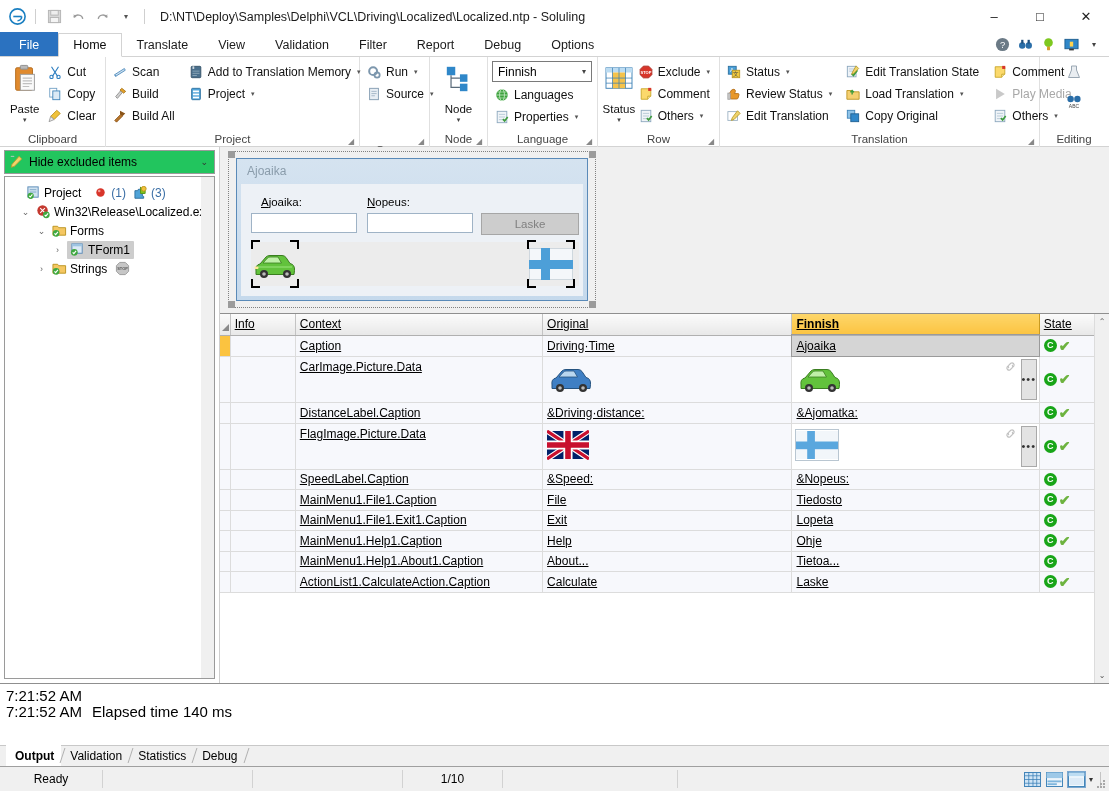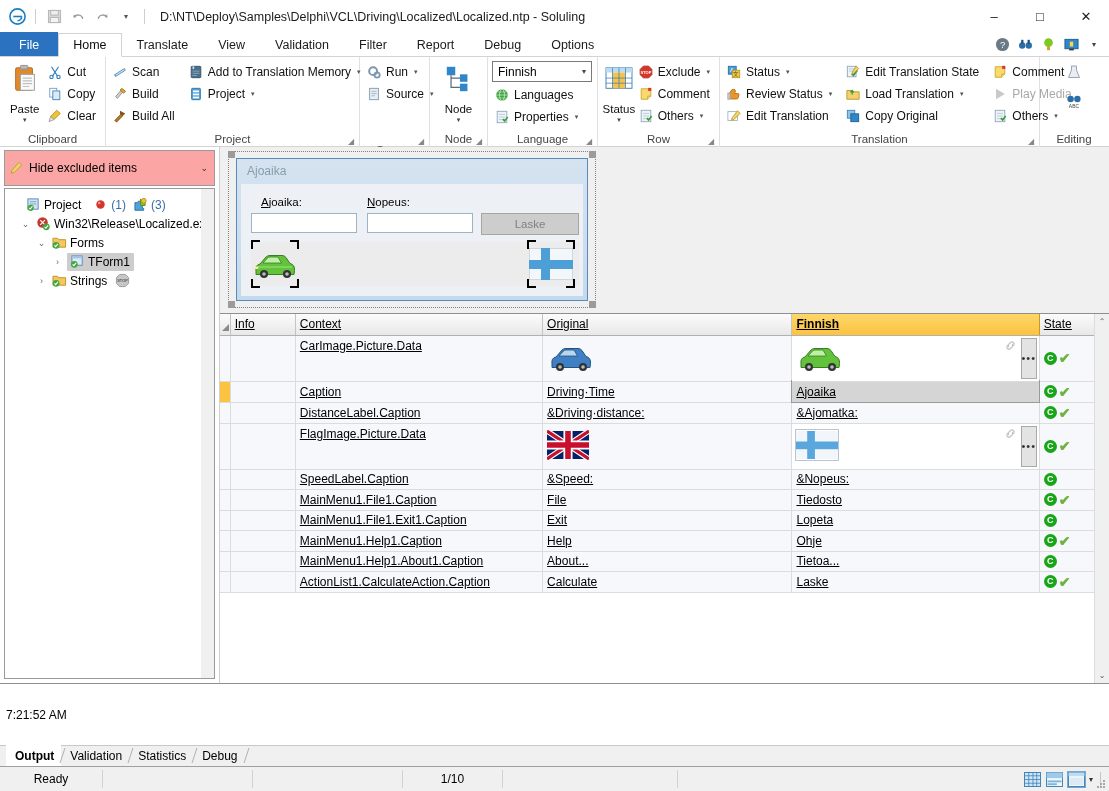--- a/index.html
+++ b/index.html
@@ -146,22 +146,22 @@
     min-height: 0;
     background: #f0f0f0;
   }
   .leftpane {
     width: 220px; min-width: 220px;
     display: flex; flex-direction: column;
     background: #fff;
     border-right: 1px solid #cfcfcf;
   }
   .hidebar {
-    height: 36px; margin: 3px 4px 2px 4px;
-    border: 1px solid #9a9a9a; background:#fca5a5;
+    height: 24px; margin: 3px 4px 2px 4px;
+    border: 1px solid #9a9a9a; background:#22c55e;
     display:flex; align-items:center; gap:5px;
     padding: 0 3px;
     font-size: 12px;
   }
   .hidebar .dd { margin-left:auto; font-size:9px; color:#333; padding-right:3px;}
   .treewrap {
     flex:1; margin: 0 4px 4px 4px;
     border: 1px solid #9a9a9a;
     background:#fff;
     overflow: hidden;
@@ -319,21 +319,21 @@
   }
   .sbbtn { width:15px; height:15px; display:flex; align-items:center; justify-content:center; font-size:8px; color:#555;}
 
   
   .output {
     height: 62px; min-height:62px;
     background:#fff; border-top:1px solid #8f8f8f;
     padding: 3px 0 0 0;
     overflow:hidden;
   }
-  .oline { display:flex; font-size:12px; height:16px; align-items:center;margin-top:20px;}
+  .oline { display:flex; font-size:15px; height:16px; align-items:center;}
   .otime { width:92px; padding-left:6px; color:#000;}
   .omsg { color:#000; }
   .omsg.b { font-weight:bold; }
 
   .otabs {
     height: 22px; min-height:22px;
     display:flex; align-items:flex-end;
     padding-left: 6px;
     background:#f0f0f0;
     border-top:1px solid #c8c8c8;
@@ -1019,20 +1019,31 @@
                   </th>
                 <th>Info</th>
                 <th>Context</th>
                 <th>Original</th>
                 <th class="hl">Finnish</th>
                 <th>State</th>
               </tr>
             </thead>
             <tbody>
 
+              <tr>
+                <td class="gutter sel"></td>
+                <td class="info"></td>
+                <td>Caption</td>
+                <td>Driving·Time</td>
+                <td class="cellsel">Ajoaika</td>
+                <td class="statecell">
+                  <span class="ic-c">C</span><span class="ic-check">✔</span>
+                </td>
+              </tr>
+
               <tr style="height:46px;">
                 <td class="gutter"></td>
                 <td class="info"></td>
                 <td style="vertical-align:top;padding-top:3px;">CarImage.Picture.Data</td>
                 <td>
                   <svg width="48" height="34" viewBox="0 0 46 34">
                     <path d="M4 24 q-1 -6 4 -7 l6 -7 q1.5 -1.5 4 -1.5 h12 q2.5 0 4 2 l4 6 q5 1 4.5 7 l-0.5 4 h-38 z" fill="#3f7fc4" stroke="#24527f"></path>
                     <path d="M11 16 l4.5 -5 q1 -1 2.5 -1 h8 l3.5 6 z" fill="#b9d6ef" stroke="#24527f" stroke-width="0.8"></path>
                     <circle cx="12" cy="27" r="4" fill="#333"></circle>
                       <circle cx="12" cy="27" r="1.8" fill="#bbb"></circle>
@@ -1056,31 +1067,20 @@
                       </svg>
                   </span>
                   <span class="dotsbtn">•••</span>
                 </td>
                 <td class="statecell">
                   <span class="ic-c">C</span><span class="ic-check">✔</span>
                 </td>
               </tr>
 
               <tr>
-                <td class="gutter sel"></td>
-                <td class="info"></td>
-                <td>Caption</td>
-                <td>Driving·Time</td>
-                <td class="cellsel">Ajoaika</td>
-                <td class="statecell">
-                  <span class="ic-c">C</span><span class="ic-check">✔</span>
-                </td>
-              </tr>
-
-              <tr>
                 <td class="gutter"></td>
                 <td class="info"></td>
                 <td>DistanceLabel.Caption</td>
                 <td>&amp;Driving·distance:</td>
                 <td>&amp;Ajomatka:</td>
                 <td class="statecell">
                   <span class="ic-c">C</span><span class="ic-check">✔</span>
                 </td>
               </tr>
 

